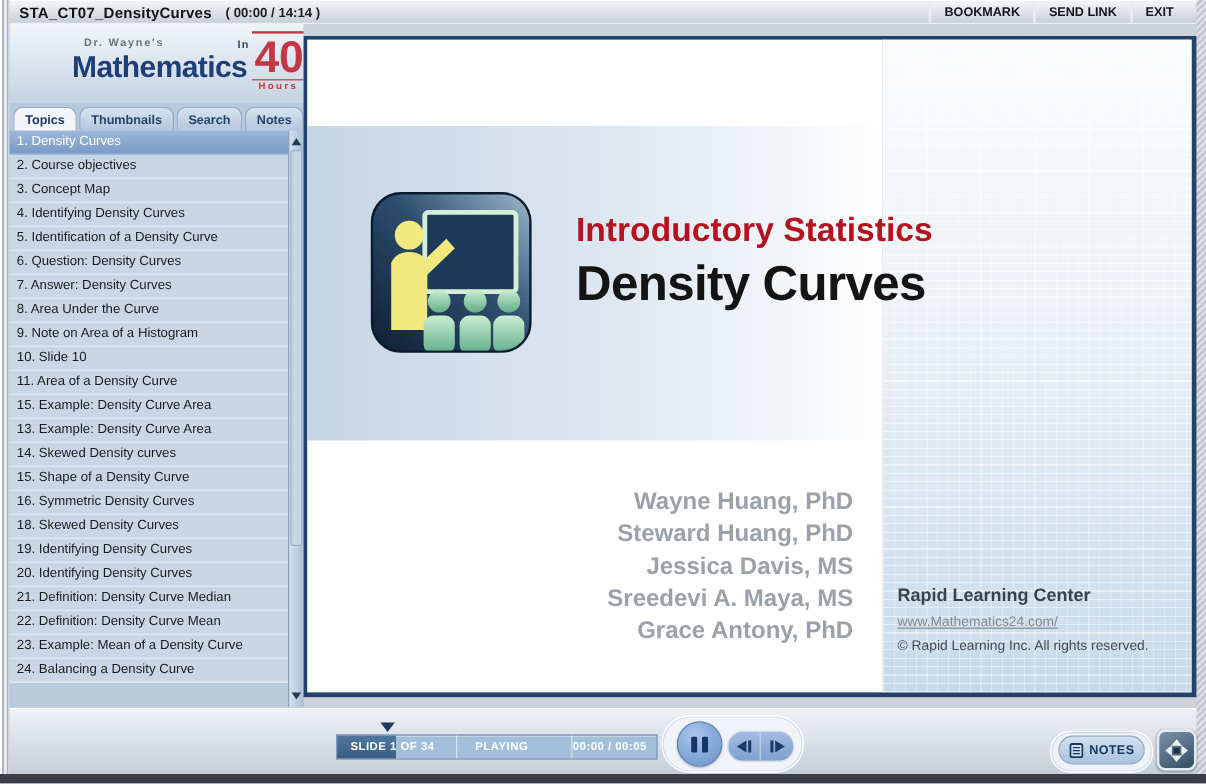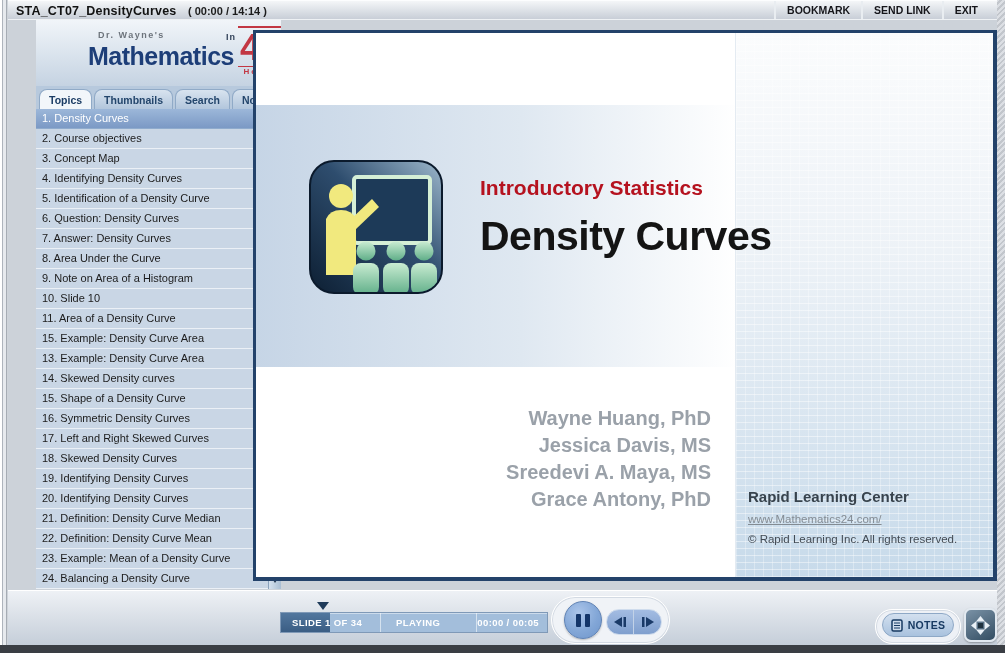--- a/index.html
+++ b/index.html
@@ -16,21 +16,21 @@
   
   .topbar { position:absolute; left:8px; top:0; width:989px; height:20px;
             background:linear-gradient(#f4f6f8,#c8ced7); border-top:1px solid #fcfdfe; border-bottom:1px solid #eef1f4;text-align:center; }
   .tb-title { position:absolute; left:8px; top:3px; font-size:12.5px; font-weight:bold; color:#121212; letter-spacing:.2px; }
   .tb-time  { position:absolute; left:180px; top:4px; font-size:11px; font-weight:bold; color:#1c1c1c; }
   .tb-actions { position:absolute; right:8px; top:0; height:100%; display:flex; }
   .tb-action { padding:0 11px; line-height:19px; font-size:10.5px; font-weight:bold; color:#15151a;
                border-left:2px solid #e9edf1; cursor:pointer; }
 
   
-  .sidebar { position:absolute; left:8px; top:20px; width:245px; height:569px; background:#7dd3fc;margin-left:28px; }
+  .sidebar { position:absolute; left:8px; top:20px; width:245px; height:569px; background:#7dd3fc; }
   .logo-area { position:relative; height:66px; background:linear-gradient(#f1f5f9,#c5d3e2); overflow:hidden; }
   .brand-pre { position:absolute; top:10px; left:62px; font-size:9px; font-weight:bold; color:#6d747c; letter-spacing:1.5px; }
   .brand     { position:absolute; top:22px; left:52px; font-size:25px; font-weight:bold; color:#1d3e78; letter-spacing:-.5px; }
   .brand-24w { position:absolute; left:202px; top:6px; width:44px; text-align:center; }
   .brand-in  { position:absolute; left:-12px; top:6px; font-size:9px; font-weight:bold; color:#33435a; letter-spacing:1px; }
   .brand-24  { font-size:37px; font-weight:bold; color:#c23743; line-height:40px; border-top:2px solid #c23743; display:inline-block; padding:0 2px; }
   .brand-hours { font-size:8px; font-weight:bold; color:#c23743; letter-spacing:2px; border-top:1.5px solid #c23743; display:block; margin-top:-2px; }
 
   .tabs { height:23px; display:flex; align-items:flex-end; padding-left:3px; background:#b7c9dd; }
   .tab { height:20px; line-height:21px; padding:0 9px; text-align:center; font-size:10.5px; font-weight:bold; color:#24466c;
@@ -60,21 +60,21 @@
   .slide { position:absolute; left:3px; top:3px; right:4px; bottom:4px; background:#ffffff; overflow:hidden; }
   .slide-band { position:absolute; left:0; top:72px; width:482px; height:262px;
                 background:linear-gradient(to right,#c6d5e6,#dfe8f1 55%,rgba(223,232,241,0)); }
   .slide-col { position:absolute; right:0; top:0; bottom:0; width:258px;
                background-image:
                  repeating-linear-gradient(0deg, rgba(255,255,255,.45) 0 1px, rgba(255,255,255,0) 1px 7px),
                  repeating-linear-gradient(90deg, rgba(255,255,255,.3) 0 1px, rgba(255,255,255,0) 1px 9px),
                  linear-gradient(#fbfcfd,#edf2f7 40%,#c7daea);
                border-left:1px solid #e4ebf2; }
   .slide-icon { position:absolute; left:52px; top:126px; width:136px; height:136px; }
-  .slide-subject { position:absolute; left:224px; top:143px; font-size:21px; font-weight:bold; color:#b5121f;text-align:right; }
+  .slide-subject { position:absolute; left:224px; top:143px; font-size:28px; font-weight:bold; color:#b5121f;text-align:right; }
   .slide-title   { position:absolute; left:224px; top:180px; font-size:41px; font-weight:bold; color:#141414; letter-spacing:-.5px; }
   .authors { position:absolute; right:282px; top:372px; text-align:right; }
   .author-line { font-size:20px; font-weight:bold; color:#9aa1a9; line-height:27px; white-space:nowrap; }
   .org { position:absolute; left:12px; top:455px; width:238px; }
   .org-name { font-size:15px; font-weight:bold; color:#38434d; margin-bottom:8px; }
   .org-url  { font-size:11.5px; color:#838b93; text-decoration:underline; margin-bottom:8px; cursor:pointer; }
   .org-copy { font-size:11.5px; color:#434b54; }
 
   
   .bottombar { position:absolute; left:8px; width:989px; top:590px; height:55px;
@@ -154,21 +154,20 @@
       <div class="topic-item">7. Answer: Density Curves</div>
       <div class="topic-item">8. Area Under the Curve</div>
       <div class="topic-item">9. Note on Area of a Histogram</div>
       <div class="topic-item">10. Slide 10</div>
       <div class="topic-item">11. Area of a Density Curve</div>
       <div class="topic-item">15. Example: Density Curve Area</div>
       <div class="topic-item">13. Example: Density Curve Area</div>
       <div class="topic-item">14. Skewed Density curves</div>
       <div class="topic-item">15. Shape of a Density Curve</div>
       <div class="topic-item">16. Symmetric Density Curves</div>
-      <div class="topic-item">17. Left and Right Skewed Curves</div>
       <div class="topic-item">18. Skewed Density Curves</div>
       <div class="topic-item">19. Identifying Density Curves</div>
       <div class="topic-item">20. Identifying Density Curves</div>
       <div class="topic-item">21. Definition: Density Curve Median</div>
       <div class="topic-item">22. Definition: Density Curve Mean</div>
       <div class="topic-item">23. Example: Mean of a Density Curve</div>
       <div class="topic-item">24. Balancing a Density Curve</div>
       <div class="scrollbar">
       <div class="sb-btn sb-up"></div>
       <div class="sb-thumb"></div>
@@ -215,20 +214,21 @@
           <rect x="45" y="104" width="26" height="32" rx="8" fill="url(#stG)"></rect>
           <rect x="75" y="104" width="26" height="32" rx="8" fill="url(#stG)"></rect>
           <rect x="103" y="104" width="26" height="32" rx="8" fill="url(#stG)"></rect>
         </g>
       </svg>
     </div>
     <div class="slide-subject">Introductory Statistics</div>
     <div class="slide-title">Density Curves</div>
     <div class="authors">
         <div class="author-line">Wayne Huang, PhD</div>
+        <div class="author-line">Steward Huang, PhD</div>
         <div class="author-line">Jessica Davis, MS</div>
         <div class="author-line">Sreedevi A. Maya, MS</div>
         <div class="author-line">Grace Antony, PhD</div>
       </div>
   </div>
 </div>
 
 <div class="bottombar"></div>
 <div class="seek-marker"></div>
 <div class="progress">

